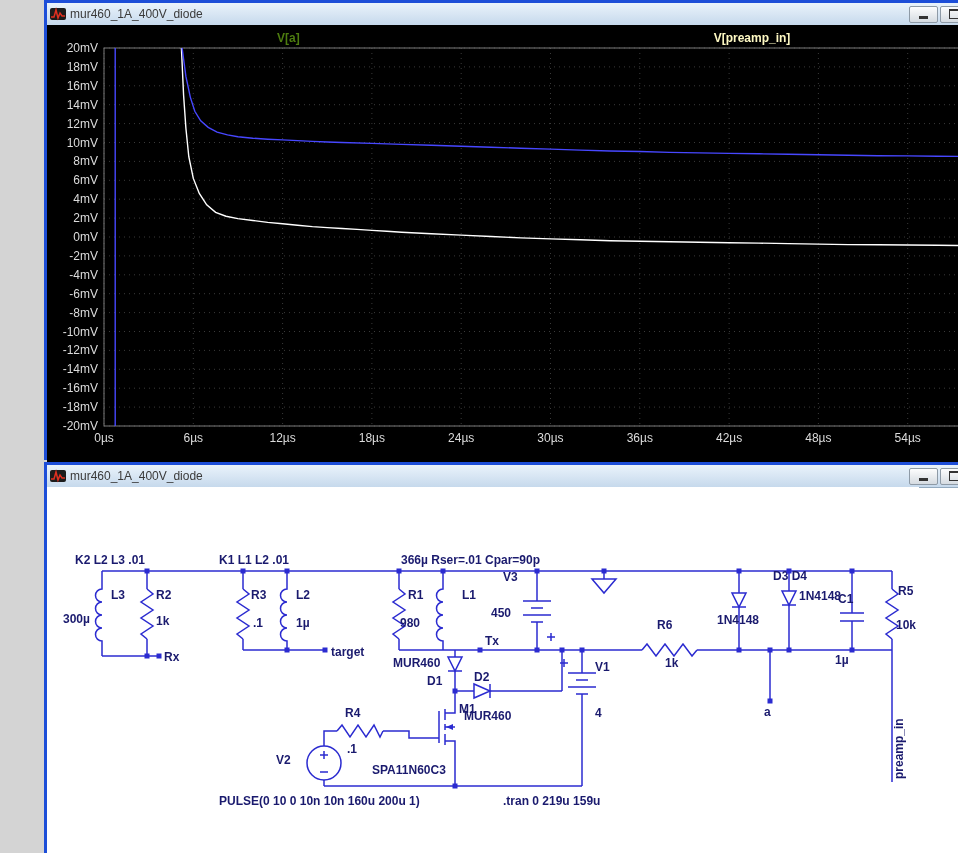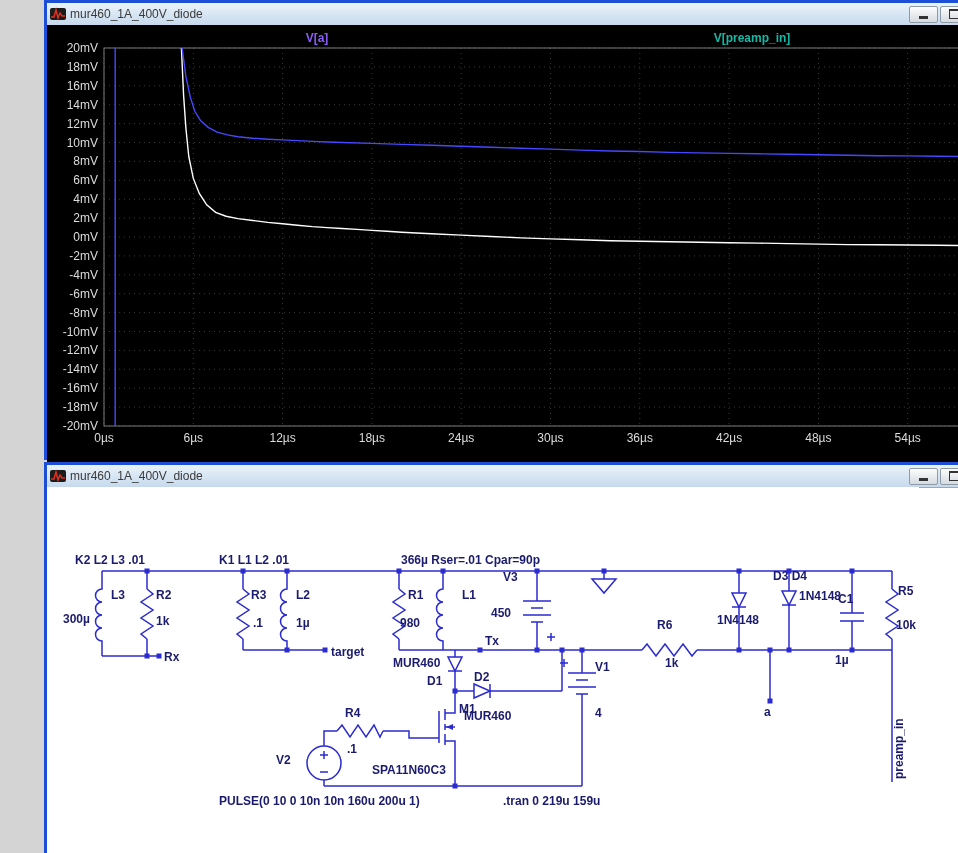--- a/index.html
+++ b/index.html
@@ -21,22 +21,22 @@
   .wbtn.red .g-close{color:#fff;}
   .appicon{width:16px;height:16px;flex:0 0 16px;}
   .plot-body{position:absolute;top:22px;left:0;width:956px;height:544px;background:#000;}
   #plot-svg{position:absolute;top:0;left:0;}
   #plot-svg .grid{stroke:#3a3a3a;stroke-width:1;stroke-dasharray:1 4;}
   #plot-svg .frame{fill:none;stroke:#7a7a7a;stroke-width:1;}
   #plot-svg .ytick{fill:#dcdcdc;font-size:12px;text-anchor:end;}
   #plot-svg .xtick{fill:#dcdcdc;font-size:12px;text-anchor:middle;}
   #plot-svg .trace{fill:none;stroke-width:1.4;}
   .plot-legend span{position:absolute;top:6px;font-size:12px;font-weight:bold;}
-  .leg-a{left:230px;width:80px;text-align:center;color:#8b5cf6;}
-  .leg-b{left:650px;width:110px;text-align:center;color:#14b8a6;}
+  .leg-a{left:230px;width:80px;color:#4d7c0f;}
+  .leg-b{left:650px;width:110px;text-align:center;color:#fef9c3;}
   .sch-body{position:absolute;top:22px;left:0;width:872px;height:368px;background:#fff;}
   .sch .w{stroke:#2b2bd0;stroke-width:1.5;fill:none;}
   .sch .nd{fill:#2b2bd0;stroke:none;}
   .sch text{fill:#1a1a6e;font-size:12px;font-weight:bold;}
 </style>
 </head>
 <body>
 
 <div class="screen">
 

